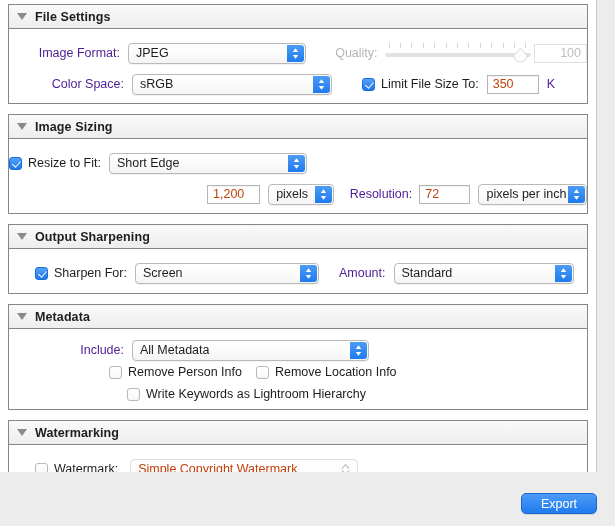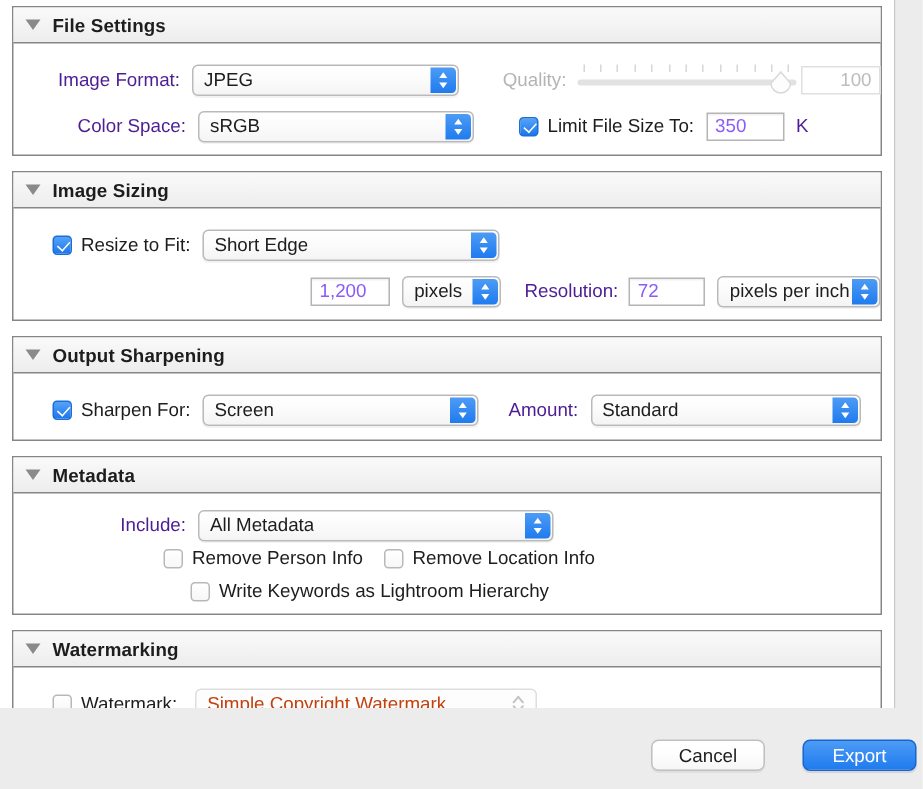--- a/index.html
+++ b/index.html
@@ -138,21 +138,21 @@
 
   
   .field {
     height: 19px;
     border: 1px solid #b5b5b5;
     background: #ffffff;
     box-sizing: border-box;
     display: flex;
     align-items: center;
     font-size: 12.5px;
-    color: #8b5cf6;
+    color: #c2410c;
     padding: 0 5px;
     box-shadow: inset 0 1px 1px rgba(0,0,0,0.06);
   }
   .field.dim {
     border-color: #e0e0e0;
     color: #bdbdbd;
     box-shadow: none;
   }
   .field.num-right { justify-content: flex-end; }
 
@@ -253,21 +253,21 @@
   .btn-cancel {
     left: 434px;
     top: 21px;
     width: 76px;
     background: linear-gradient(to bottom, #ffffff 0%, #fdfdfd 50%, #f6f6f6 100%);
     border: 1px solid #c0c0c0;
     color: #1d1d1d;
     box-shadow: 0 1px 0.5px rgba(0,0,0,0.06);
   }
   .btn-export {
-    left: 535px;
+    left: 521px;
     top: 21px;
     width: 76px;
     background: linear-gradient(to bottom, #4d9bf5 0%, #1f7bef 100%);
     border: 1px solid #1767cf;
     color: #ffffff;
     box-shadow: 0 1px 0.5px rgba(0,0,0,0.10);
   }
 
   
   #right-gutter {
@@ -327,21 +327,21 @@
                 </svg>
             </div>
           </div>
           <div class="field dim num-right" style="margin-left:8px;width:55px;">
             <span>100</span>
           </div>
         </div>
 
         <div class="row" style="position:absolute;left:0;top:40px;width:100%;">
           <div class="lbl right-align" style="width:115px;">Color Space:</div>
-          <div class="popup" style="margin-left:8px;width:184px;">
+          <div class="popup" style="margin-left:8px;width:200px;">
             <span class="ptext">sRGB</span>
             <span class="parrow">
               <svg width="9" height="13" viewBox="0 0 9 13">
                   <path d="M4.5 1.2 L7.2 5.0 L1.8 5.0 Z" fill="#fff"></path>
                   <path d="M4.5 11.8 L7.2 8.0 L1.8 8.0 Z" fill="#fff"></path>
                 </svg>
             </span>
           </div>
           <div class="cb-wrap" style="margin-left:18px;padding-left:12px;">
             <span class="cb on"></span>
@@ -357,21 +357,21 @@
     </div>
 
     <div class="panel" style="margin-top:10px;">
       <div class="panel-header">
         <span class="disclosure"></span>
         <span class="panel-title">Image Sizing</span>
       </div>
       <div class="panel-body" style="height:74px;">
 
         <div class="row" style="position:absolute;left:0;top:9px;width:100%;">
-          <div class="cb-wrap" style="margin-left:26px;">
+          <div class="cb-wrap" style="">
             <span class="cb on"></span>
             <span class="cb-label">Resize to Fit:</span>
           </div>
           <div class="popup" style="margin-left:8px;width:198px;">
             <span class="ptext">Short Edge</span>
             <span class="parrow">
               <svg width="9" height="13" viewBox="0 0 9 13">
                   <path d="M4.5 1.2 L7.2 5.0 L1.8 5.0 Z" fill="#fff"></path>
                   <path d="M4.5 11.8 L7.2 8.0 L1.8 8.0 Z" fill="#fff"></path>
                 </svg>
@@ -510,15 +510,14 @@
         </div>
       </div>
     </div>
 
   </div>
 </div>
 
 <div id="right-gutter"></div>
 
 <div id="bottom-bar">
-  <div class="btn btn-cancel">Cancel</div>
   <div class="btn btn-export">Export</div>
 </div>
 
 </body></html>

